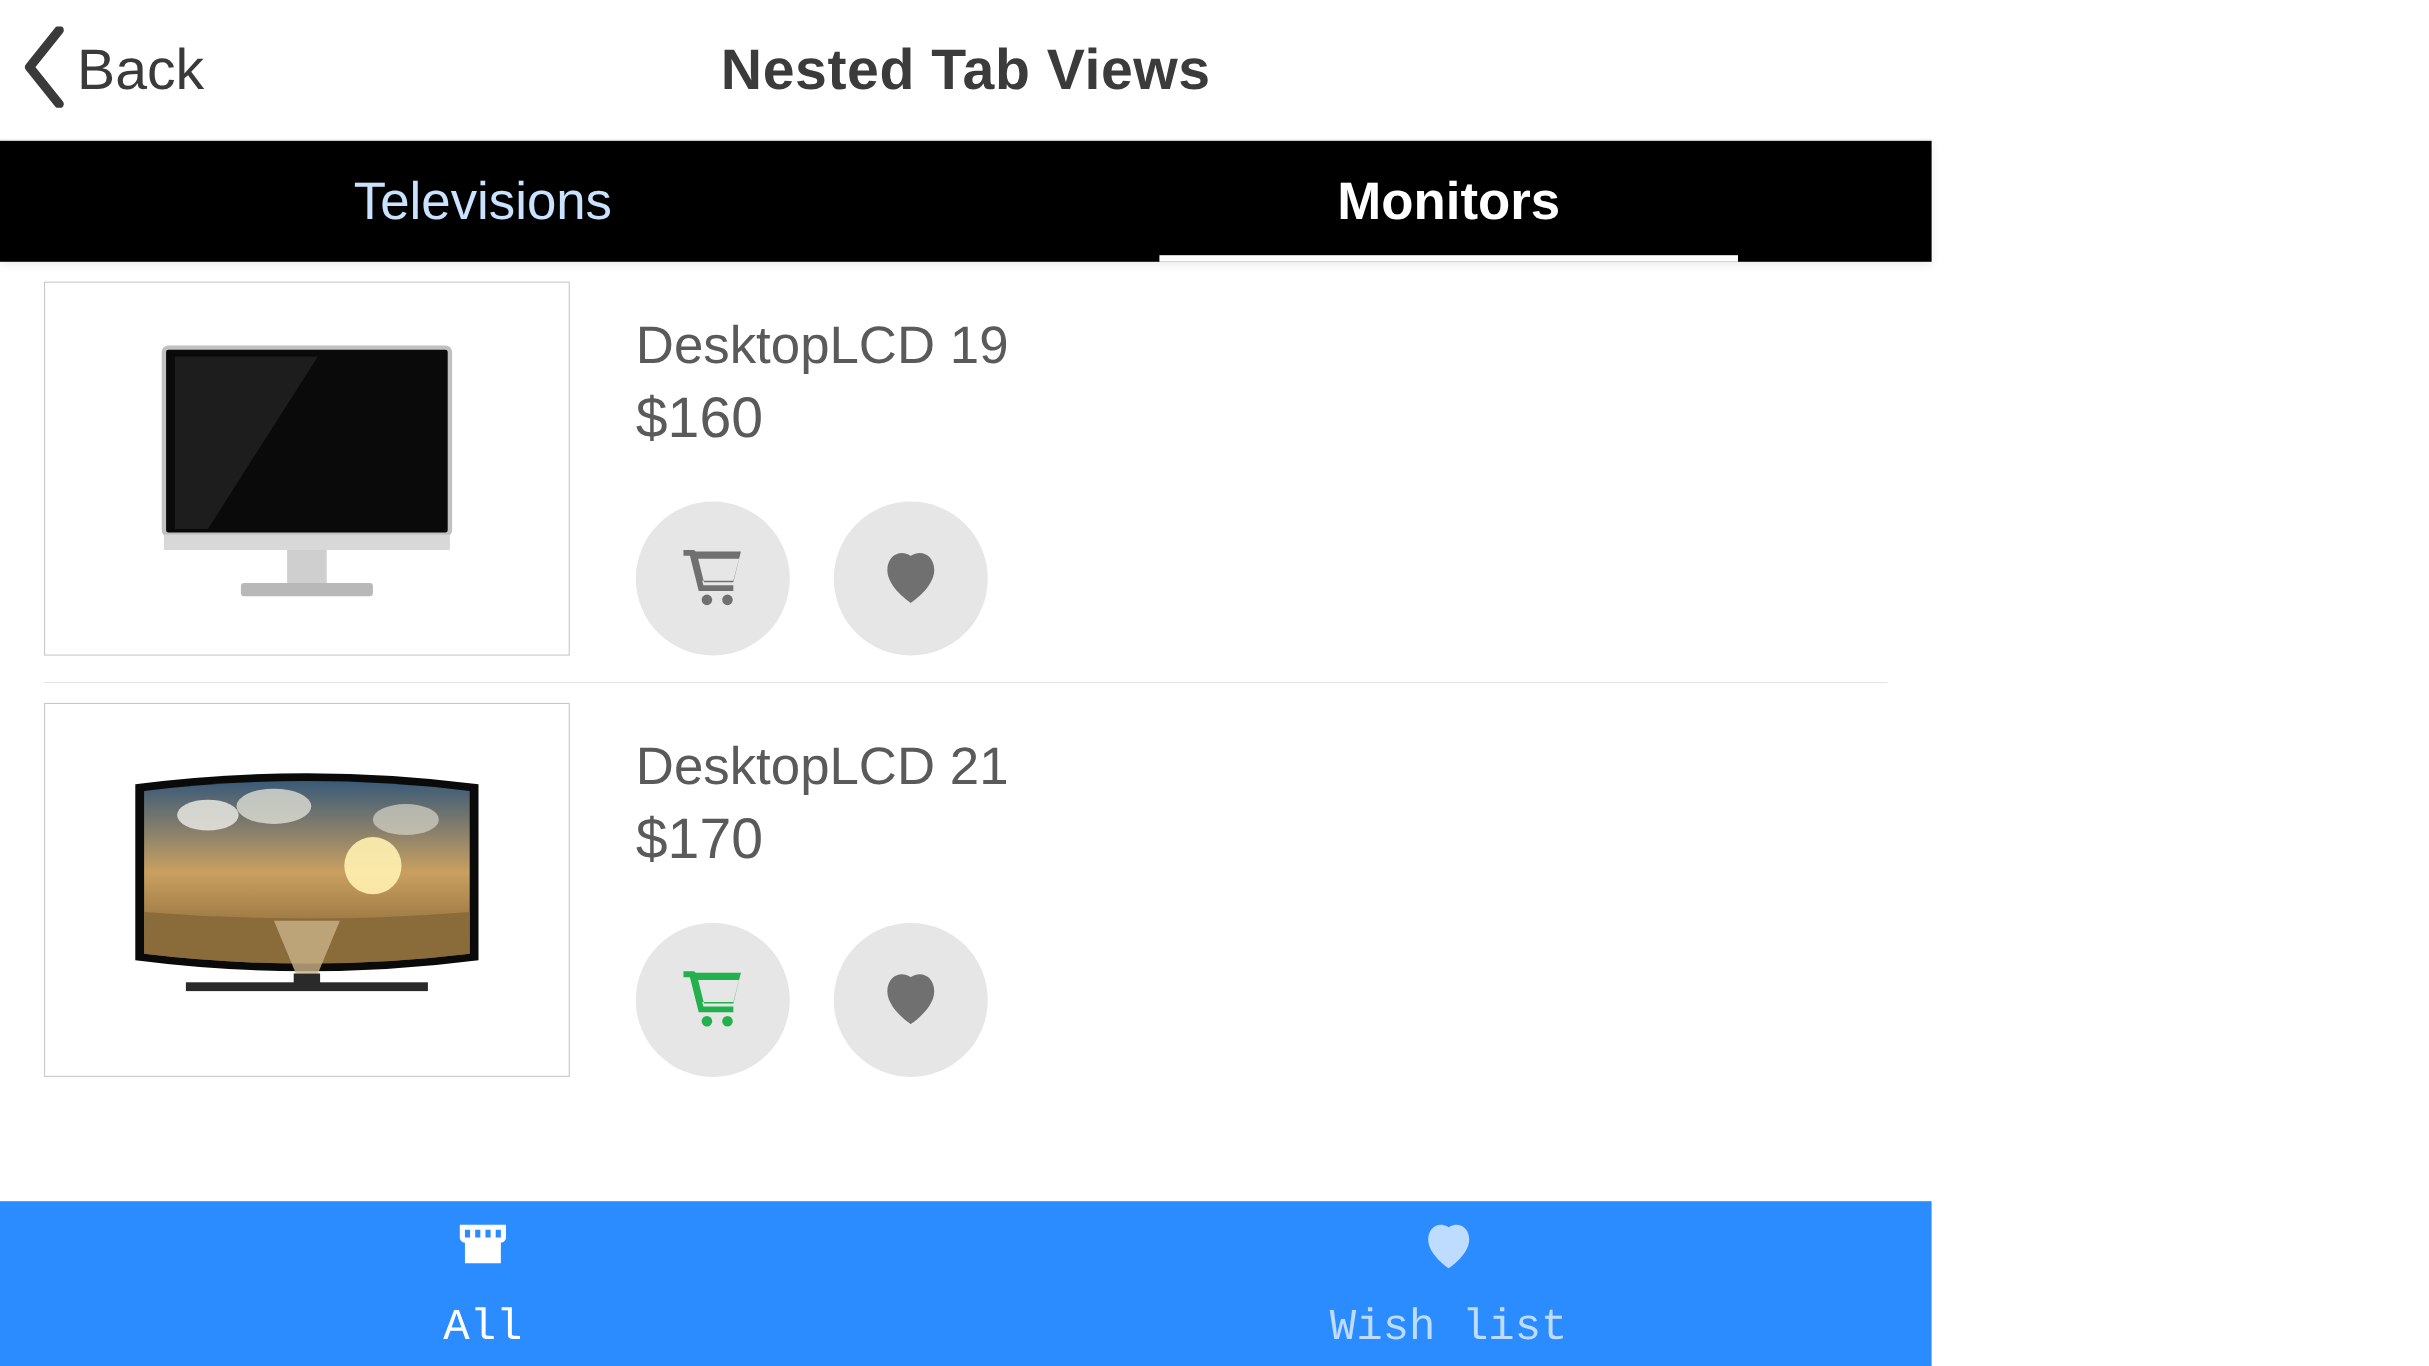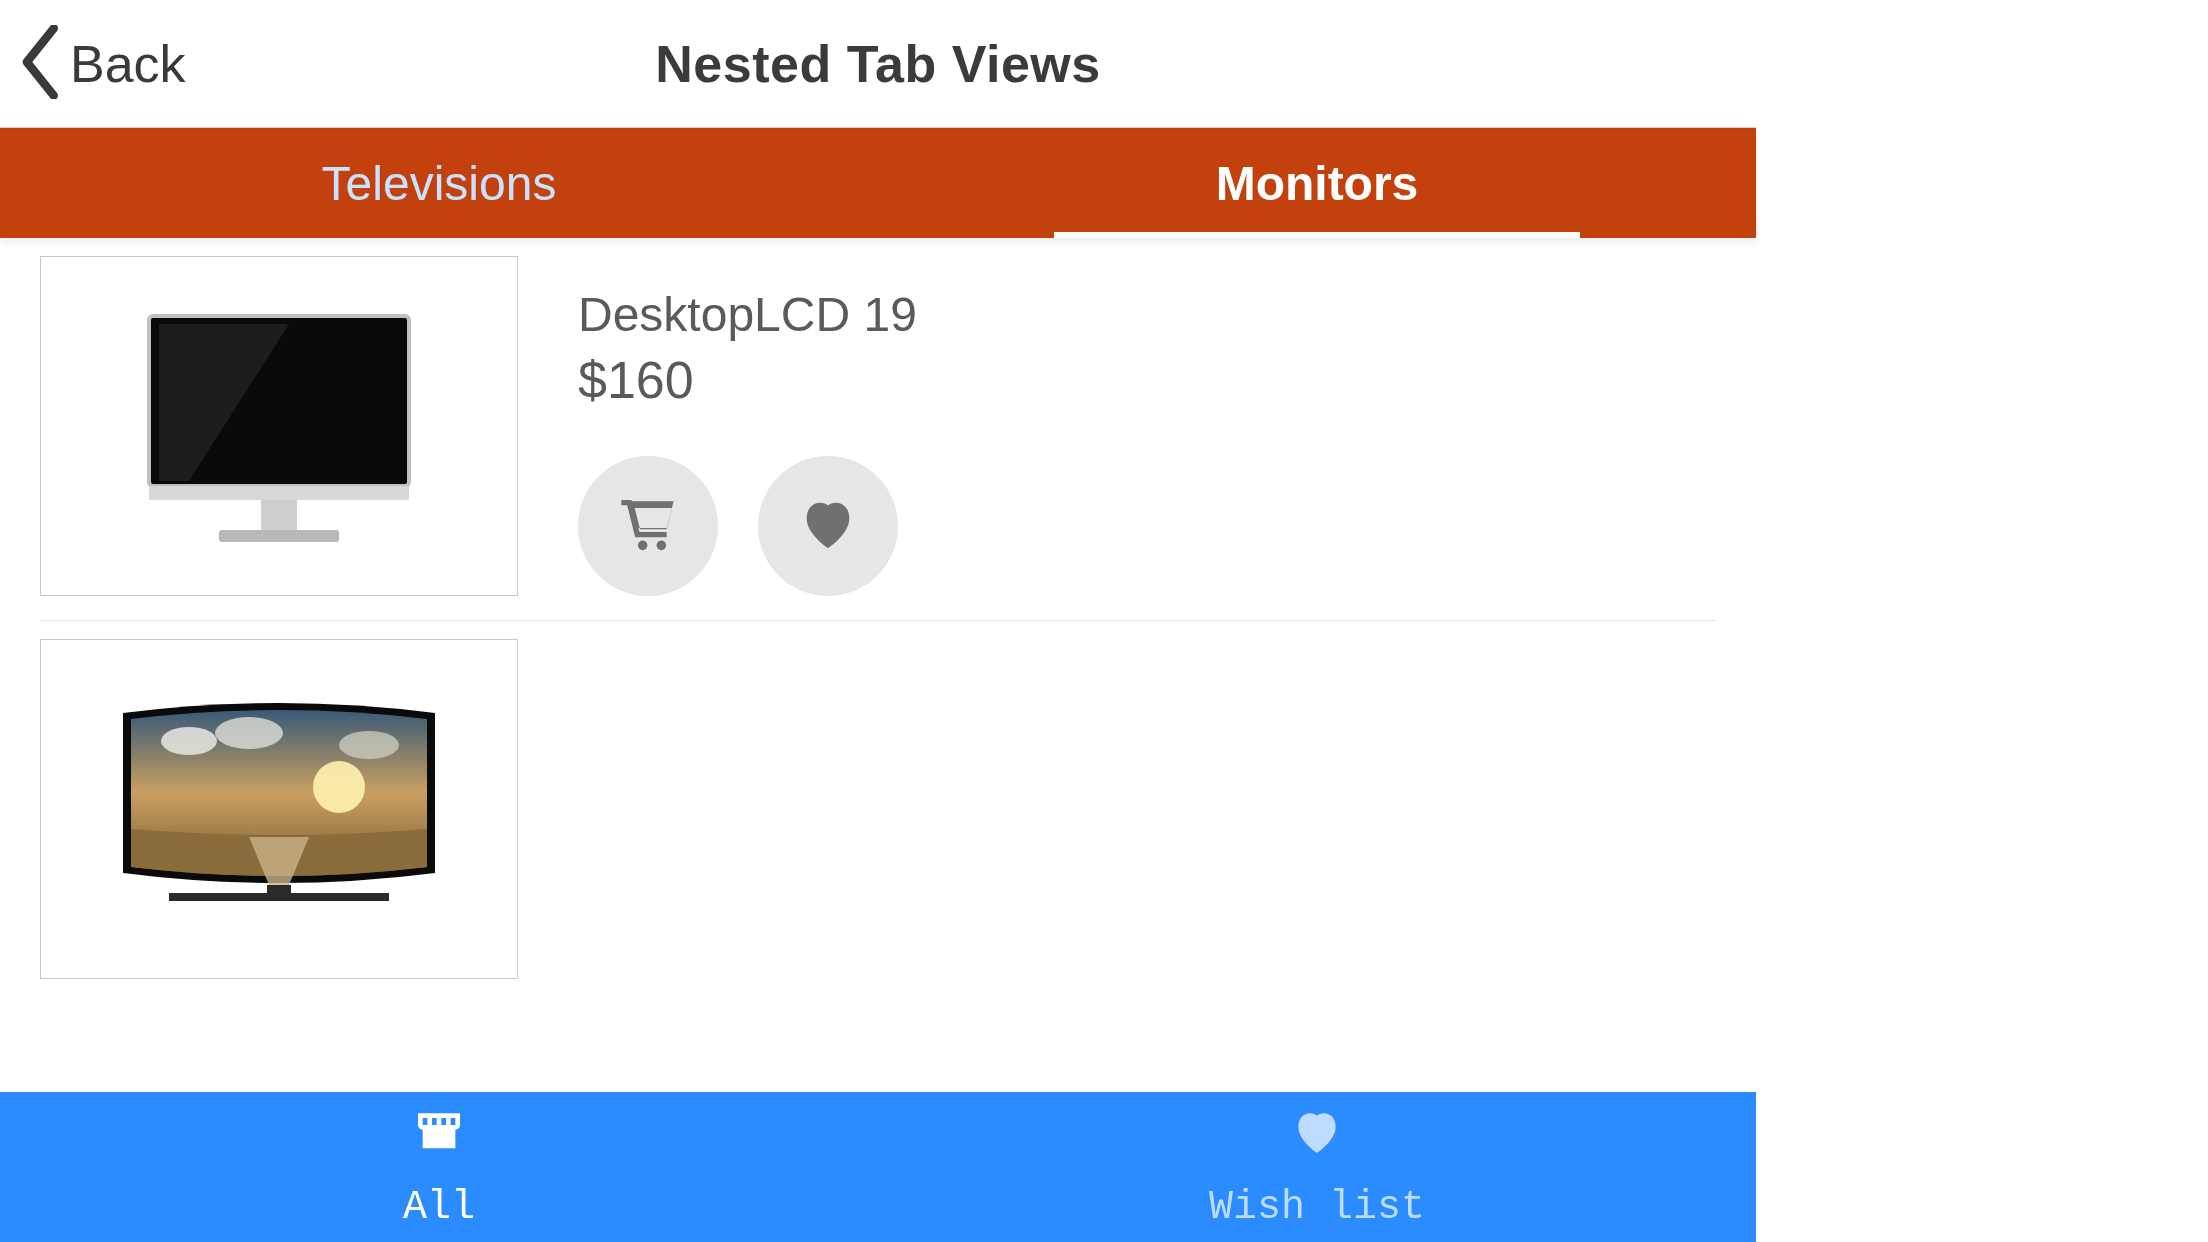--- a/index.html
+++ b/index.html
@@ -8,21 +8,21 @@
 
   
   .topbar { height: 128px; display: flex; align-items: center; justify-content: center; position: relative; border-bottom: 1px solid #d9d9d9; }
   .topbar::after { content:""; position:absolute; bottom:-2px; left:0; right:0; height:2px; background: rgba(0,0,0,0.04); }
   .back-btn { position: absolute; left: 20px; top: 0; bottom: 0; display: flex; align-items: center; gap: 8px; cursor: pointer; }
   .back-chevron svg { width: 44px; height: 74px; }
   .back-label { font-size: 52px; color: #3a3a3a; font-weight: 400; margin-left: -2px; }
   .page-title { font-size: 52px; font-weight: 600; color: #3b3b3b; letter-spacing: 0.5px; }
 
   
-  .cat-tabs { background: #c2410c; height: 110px; display: flex; align-items: stretch; box-shadow: 0 4px 8px rgba(0,0,0,0.08); }
+  .cat-tabs { background: #000000; height: 110px; display: flex; align-items: stretch; box-shadow: 0 4px 8px rgba(0,0,0,0.08); }
   .cat-tab { flex: 1 1 0; display: flex; align-items: center; justify-content: center; color: #c9e2ff; font-size: 48px; cursor: pointer; position: relative; }
   .cat-tab.active { color: #ffffff; font-weight: 700; }
   .cat-tab .underline { display:none; position:absolute; bottom:0; height:6px; background:#fff; width: 60%; }
   .cat-tab.active .underline { display:block; }
 
   
   .list { flex: 1 1 auto; overflow: hidden; padding: 0 40px; }
   .product-row { display: flex; align-items: flex-end; padding: 18px 0 24px; border-bottom: 1px solid #e5e5e5; }
   .product-row:last-child { border-bottom: none; }
   .thumb { width: 478px; height: 340px; border: 1px solid #c8c8c8; margin-right: 60px; display:flex; align-items:center; justify-content:center; flex: none; }
@@ -123,20 +123,42 @@
           <ellipse cx="80" cy="52" rx="28" ry="14" fill="#e8e8e0" opacity="0.85"></ellipse>
           <ellipse cx="140" cy="44" rx="34" ry="16" fill="#dfded4" opacity="0.8"></ellipse>
           <ellipse cx="260" cy="56" rx="30" ry="14" fill="#d0cfc2" opacity="0.75"></ellipse>
           <circle cx="230" cy="98" r="26" fill="#fff1b0" opacity="0.9"></circle>
           <path d="M22 140 Q170 152 318 140 L318 178 Q170 196 22 178 Z" fill="#8a6b3a"></path>
           <path d="M160 196 L180 196 L200 148 L140 148 Z" fill="#c9b188" opacity="0.8"></path>
           <rect x="60" y="204" width="220" height="8" fill="#2a2a2a"></rect>
           <rect x="158" y="196" width="24" height="10" fill="#2a2a2a"></rect>
         </svg>
       </div>
+      <div class="info">
+        <div class="p-name">DesktopLCD 21</div>
+        <div class="p-price">$170</div>
+        <div class="actions">
+          <div class="circle-btn cart-green">
+            <span>
+              <svg viewBox="0 0 24 24">
+                  <path d="M7 6h14l-2 8H9L7 6zM5 3H2v2h2.2l3 12H19v-2H8.8l-.4-1.5H19l2.6-10H6.2L5.6 3H5z"></path>
+                  <circle cx="10" cy="20" r="1.8"></circle>
+                  <circle cx="17" cy="20" r="1.8"></circle>
+                </svg>
+            </span>
+          </div>
+          <div class="circle-btn heart-gray">
+            <span>
+              <svg viewBox="0 0 24 24">
+                  <path d="M12 21s-8-5.2-8-11.2C4 6.2 6.3 4 9 4c1.7 0 3 1 3 1s1.3-1 3-1c2.7 0 5 2.2 5 5.8C20 15.8 12 21 12 21z"></path>
+                </svg>
+            </span>
+          </div>
+        </div>
+      </div>
     </div>
 
   </div>
 
   <div class="bottom-tabs">
     <div class="b-tab active">
       <span>
         <svg viewBox="0 0 24 24">
             <path fill="currentColor" d="M3 4h18v5c0 1.1-.9 2-2 2v8H5v-8c-1.1 0-2-.9-2-2V4zm2 2v3h2V6H5zm4 0v3h2V6H9zm4 0v3h2V6h-2zm4 0v3h2V6h-2z"></path>
           </svg>

